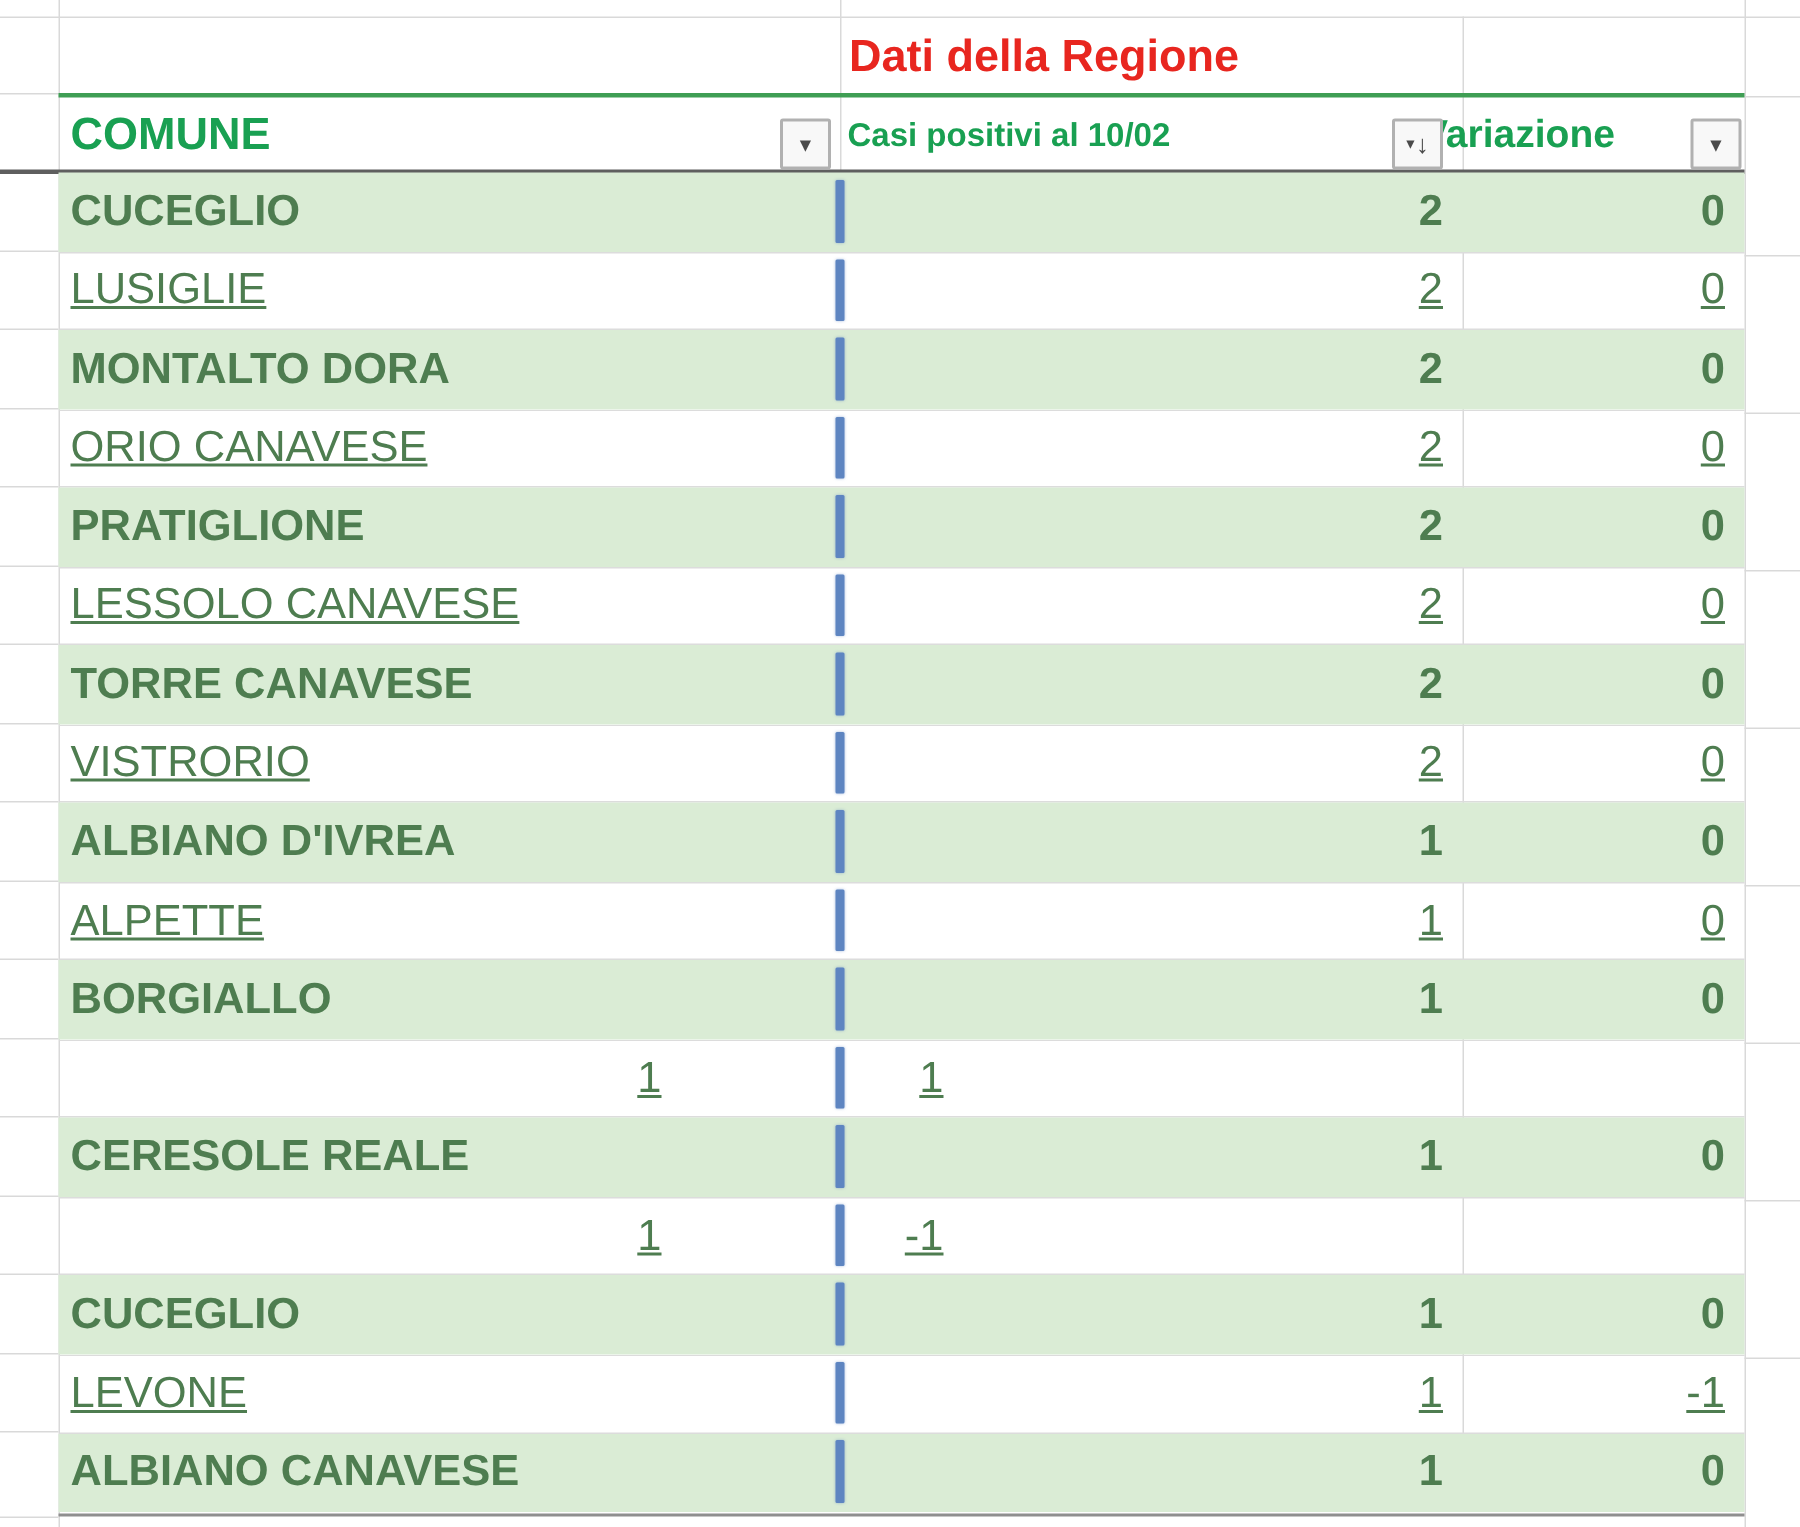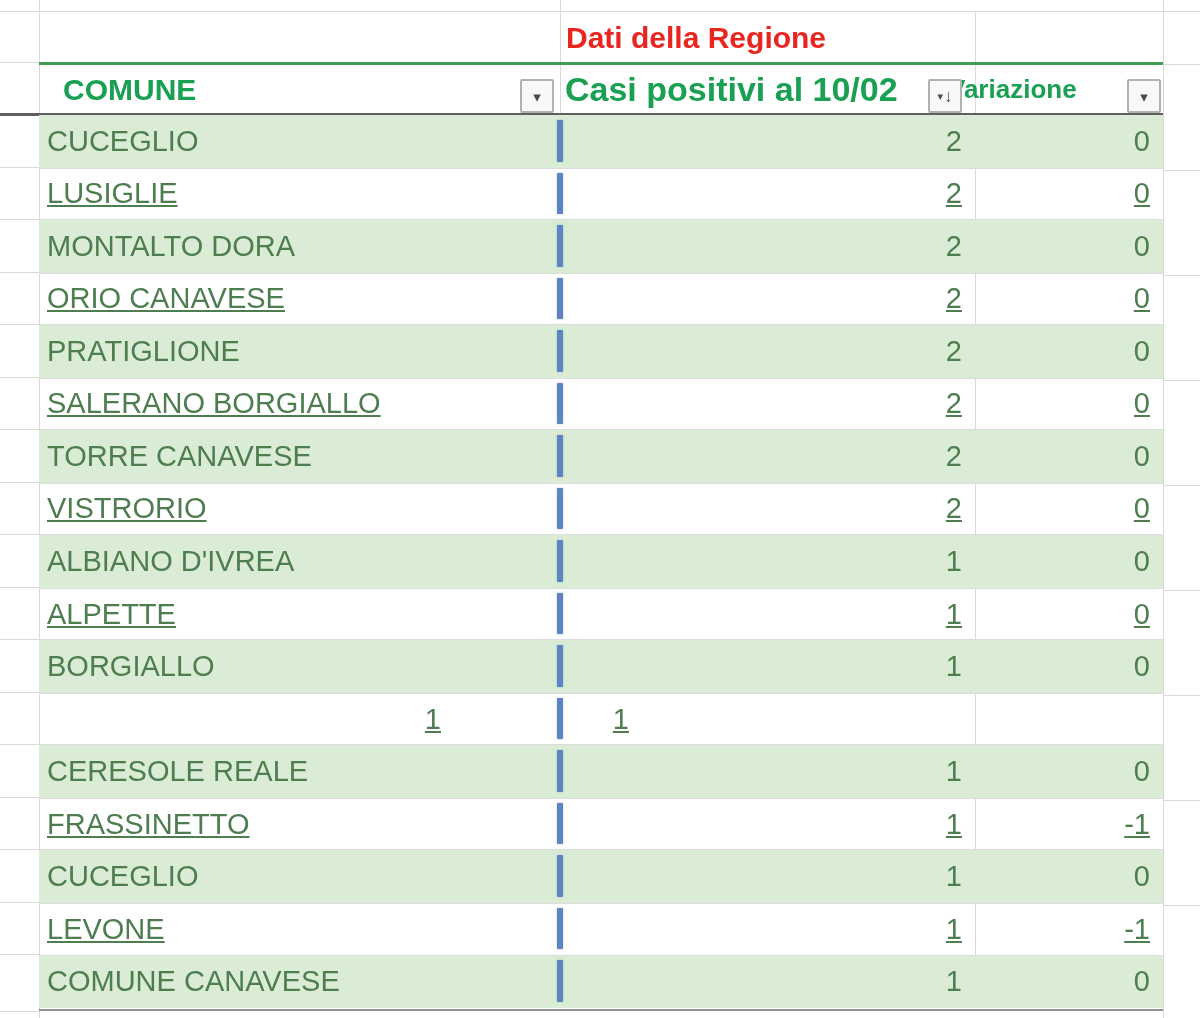--- a/index.html
+++ b/index.html
@@ -11,34 +11,34 @@
   
   .gl{position:absolute;background:#D9D9D9;}
   .gl.dark{background:#5F5F5F;}
   .gl.green{background:#3F9E54;}
   .gl.btm{background:#8F8F8F;}
   
   .title-cell{position:absolute;left:560px;top:11px;width:415px;height:51px;}
   .title-cell span{display:block;padding-left:6px;line-height:53px;font-size:30px;font-weight:bold;color:var(--red);}
   
   .hcell{position:absolute;top:62px;height:51px;line-height:55px;font-weight:bold;color:var(--hdr);white-space:nowrap;}
-  .h-comune{left:47px;font-size:30px;margin-left:16px;}
-  .h-casi{left:565px;font-size:34px;}
+  .h-comune{left:47px;font-size:30px;}
+  .h-casi{left:565px;font-size:22px;}
   .h-var{left:948px;font-size:26px;}
   .fbtn{position:absolute;top:79px;width:34px;height:34px;box-sizing:border-box;
     background:#F8F8F8;border:2px solid #B1B1B1;border-radius:2px;padding:0;
     display:flex;align-items:center;justify-content:center;color:#4A4A4A;cursor:pointer;}
   .b-comune{left:520px;} .b-casi{left:928px;} .b-var{left:1127px;}
   .fbtn .tri{font-size:15px;line-height:1;}
   .fbtn .tri.sm{font-size:11px;margin-right:1px;}
   .fbtn .arrow{font-size:17px;line-height:1;font-weight:bold;}
   
   .rows{position:absolute;left:39px;top:115px;width:1124px;height:893px;display:flex;flex-direction:column;}
   .row{flex:1;display:flex;align-items:center;font-size:29px;color:var(--rowtxt);}
-  .row.green{background:var(--band);}
+  .row.green{background:var(--band);font-weight:bold;}
   .row.white{box-shadow:inset 0 1px 0 #DCDCDC, inset 0 -1px 0 #DCDCDC;text-decoration:underline;}
   .cell{box-sizing:border-box;white-space:nowrap;overflow:hidden;}
   .c-b{width:521px;padding-left:8px;text-align:left;}
   .c-c{width:415px;padding-right:13px;text-align:right;}
   .c-d{width:188px;padding-right:13px;text-align:right;}
   
   .pbdash{position:absolute;left:557px;width:6px;background:var(--pbblue);
     border-radius:1px;box-shadow:0 0 2px rgba(94,133,193,.55);}
 </style>
 </head>
@@ -129,21 +129,21 @@
         <div class="cell c-b">ORIO CANAVESE</div>
         <div class="cell c-c">2</div>
         <div class="cell c-d">0</div>
       </div>
       <div class="row green">
         <div class="cell c-b">PRATIGLIONE</div>
         <div class="cell c-c">2</div>
         <div class="cell c-d">0</div>
       </div>
       <div class="row white">
-        <div class="cell c-b">SALERANO BORGIALLO</div>
+        <div class="cell c-b">LESSOLO CANAVESE</div>
         <div class="cell c-c">2</div>
         <div class="cell c-d">0</div>
       </div>
       <div class="row green">
         <div class="cell c-b">TORRE CANAVESE</div>
         <div class="cell c-c">2</div>
         <div class="cell c-d">0</div>
       </div>
       <div class="row white">
         <div class="cell c-b">VISTRORIO</div>
@@ -168,36 +168,35 @@
       <div class="row white">
         <div class="cell c-c">1</div>
         <div class="cell c-d">1</div>
       </div>
       <div class="row green">
         <div class="cell c-b">CERESOLE REALE</div>
         <div class="cell c-c">1</div>
         <div class="cell c-d">0</div>
       </div>
       <div class="row white">
-        <div class="cell c-b">FRASSINETTO</div>
         <div class="cell c-c">1</div>
         <div class="cell c-d">-1</div>
       </div>
       <div class="row green">
         <div class="cell c-b">CUCEGLIO</div>
         <div class="cell c-c">1</div>
         <div class="cell c-d">0</div>
       </div>
       <div class="row white">
         <div class="cell c-b">LEVONE</div>
         <div class="cell c-c">1</div>
         <div class="cell c-d">-1</div>
       </div>
       <div class="row green">
-        <div class="cell c-b">COMUNE CANAVESE</div>
+        <div class="cell c-b">ALBIANO CANAVESE</div>
         <div class="cell c-c">1</div>
         <div class="cell c-d">0</div>
       </div>
     </div>
 
   <div id="dashes">
       <div class="pbdash" style="top: 120px; height: 41.5294px;"></div>
       <div class="pbdash" style="top: 172.529px; height: 41.5294px;"></div>
       <div class="pbdash" style="top: 225.059px; height: 41.5294px;"></div>
       <div class="pbdash" style="top: 277.588px; height: 41.5294px;"></div>

